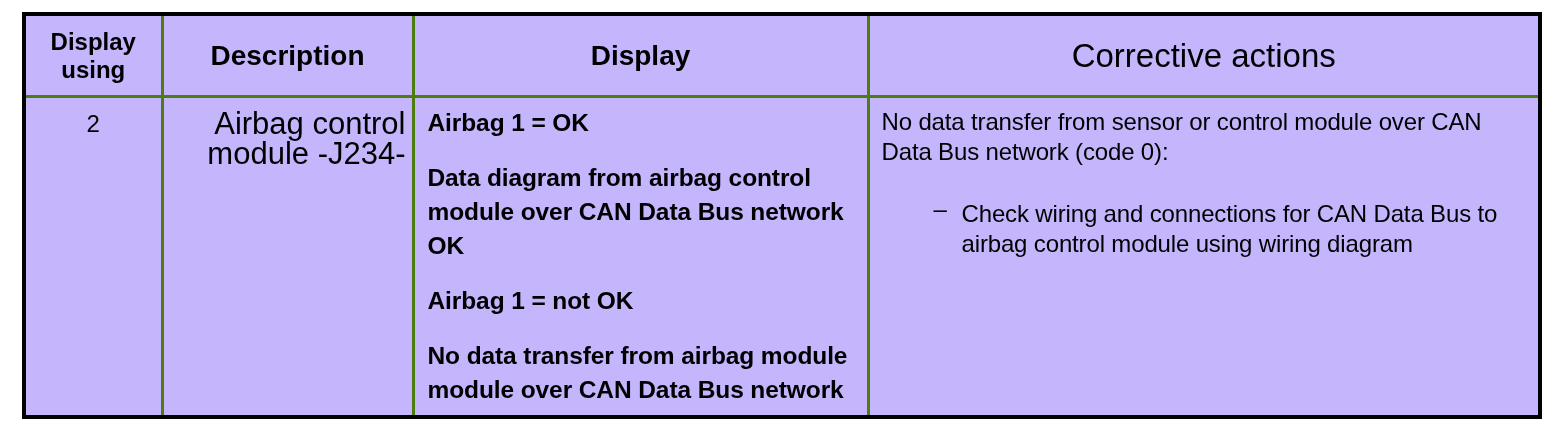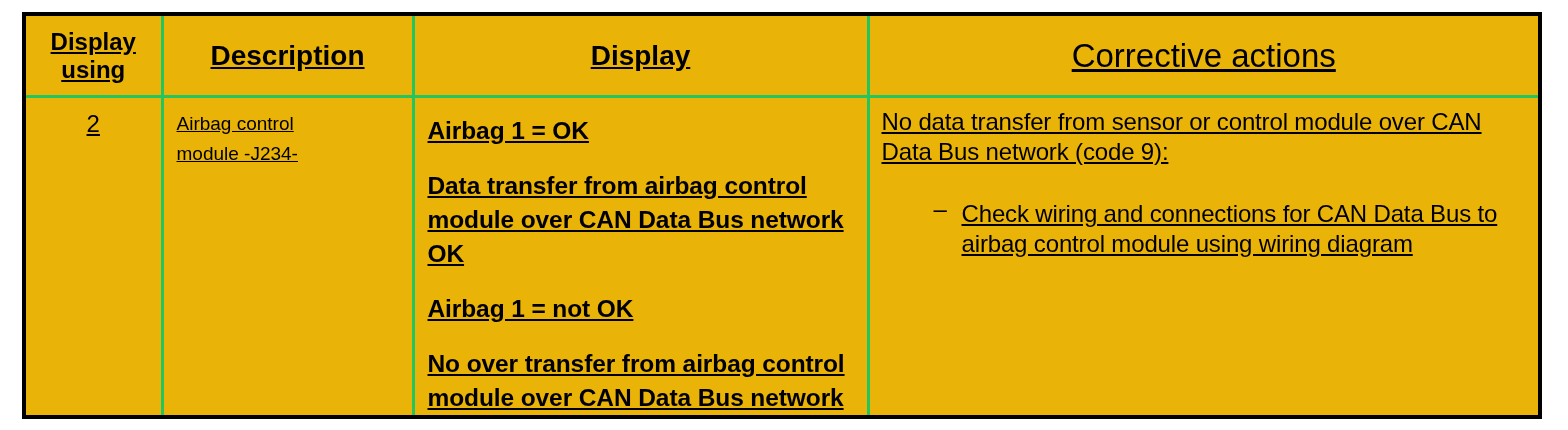--- a/index.html
+++ b/index.html
@@ -27,25 +27,24 @@
     top: 12px;
     width: 1516px;
     height: 400px;
     border-collapse: collapse;
     table-layout: fixed;
     border: 4px solid #000000;
     background: #ffffff;
   }
 
   .diag-table td {
-    border: 3px solid #22c55e;
+    border: 3px solid #4d7c0f;
     padding: 0;
     vertical-align: top;
-    background: #eab308;
-    text-decoration: underline;
+    background: #c4b5fd;
   }
 
   
   col.c1 { width: 138px; }
   col.c2 { width: 251px; }
   col.c3 { width: 455px; }
   col.c4 { width: 672px; }
 
   
   .hdr-row td {
@@ -74,35 +73,34 @@
   }
 
   .cell-field {
     text-align: center;
     font-size: 24px;
     line-height: 30px;
     padding-top: 11px;
   }
 
   .cell-desc {
-    text-align: left;
-    font-size: 19px;
+    text-align: right;
+    font-size: 31px;
     line-height: 30px;
     padding: 11px 6px 0 13px;
     font-weight: 500;
   }
 
   .cell-display {
     text-align: left;
     font-size: 24.5px;
     line-height: 34px;
     padding: 8px 4px 0 13px;
     font-weight: bold;
     letter-spacing: -0.1px;
-    margin-top: 8px;
   }
   .cell-display p {
     margin: 0 0 21px 0;
   }
   .cell-display p:last-child { margin-bottom: 0; }
 
   .cell-actions {
     text-align: left;
     font-size: 24px;
     line-height: 30px;
@@ -168,29 +166,29 @@
         <td>
           <div class="cell-desc">
             <div>Airbag control</div>
             <div>module -J234-</div>
           </div>
         </td>
 
         <td>
           <div class="cell-display">
             <p>Airbag 1 = OK</p>
-            <p>Data transfer from airbag control module over CAN Data Bus network OK</p>
+            <p>Data diagram from airbag control module over CAN Data Bus network OK</p>
             <p>Airbag 1 = not OK</p>
-            <p>No over transfer from airbag control module over CAN Data Bus network</p>
+            <p>No data transfer from airbag module module over CAN Data Bus network</p>
           </div>
         </td>
 
         <td>
           <div class="cell-actions">
-            <p class="lead">No data transfer from sensor or control module over CAN Data Bus network (code 9):</p>
+            <p class="lead">No data transfer from sensor or control module over CAN Data Bus network (code 0):</p>
             <ul class="bullet-list">
               <li class="bullet-item"><span class="dash">–</span><span>Check wiring and connections for CAN Data Bus to airbag control module using wiring diagram</span></li>
             </ul>
           </div>
         </td>
       </tr>
     </tbody>
   </table>
 
 </div>

